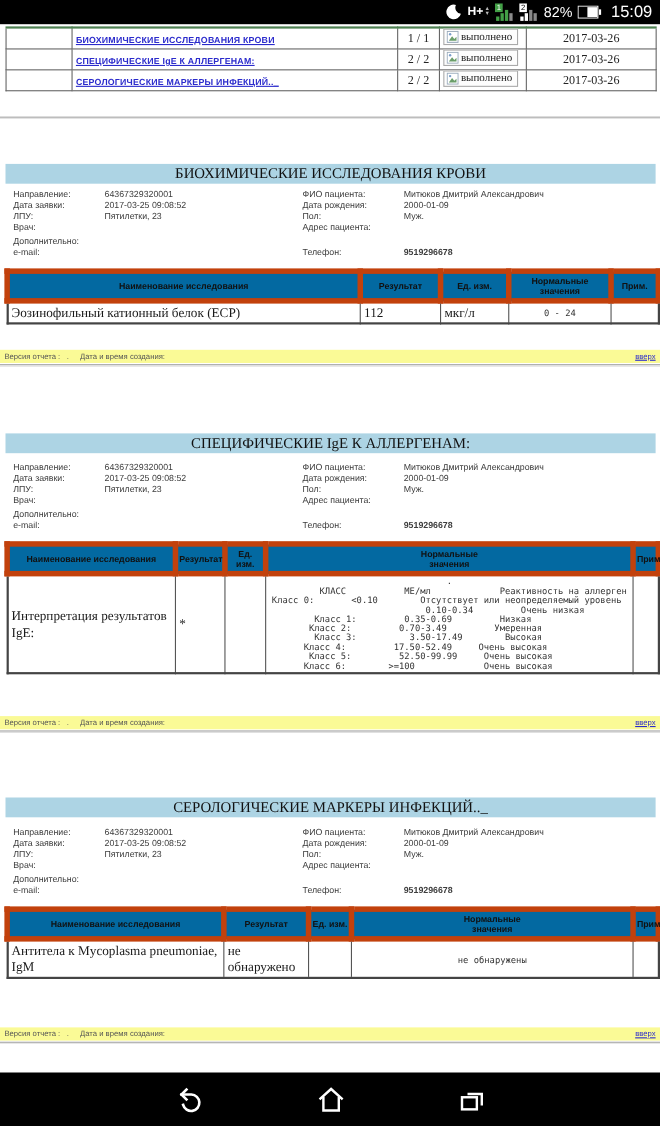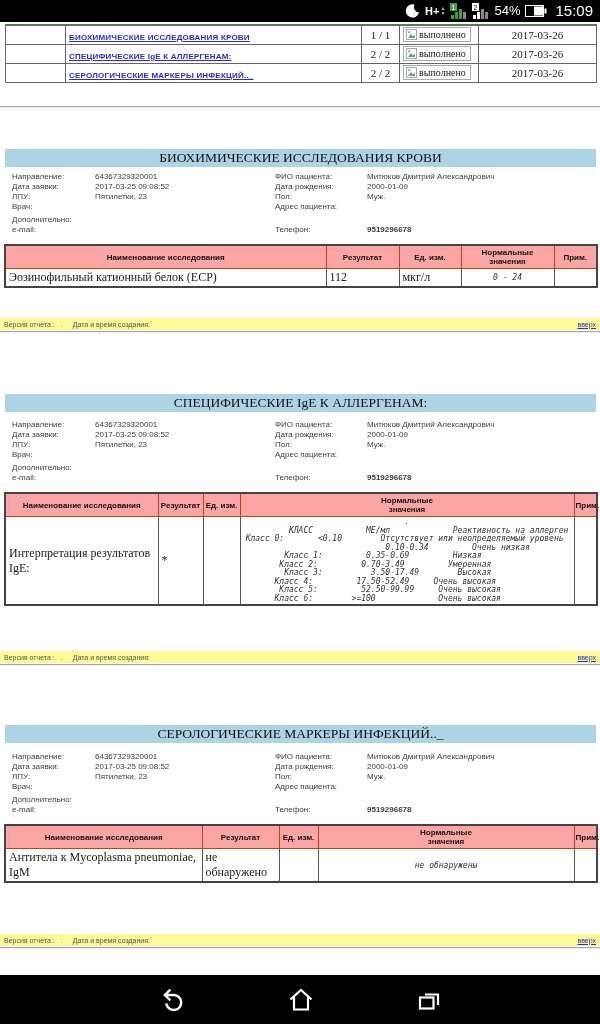--- a/index.html
+++ b/index.html
@@ -26,26 +26,26 @@
               padding:1px 4px 1px 2px;font-family:"Liberation Serif",serif;font-size:10px;color:#222;}
 
   
   .sec-head{position:absolute;left:5px;width:591px;height:18px;background:#ADD4E4;
             text-align:center;font-family:"Liberation Serif",serif;font-size:13.5px;line-height:18px;color:#111;}
   .info{position:absolute;left:12px;width:580px;font-size:8px;color:#3c3c3c;}
   .info-row{display:grid;grid-template-columns:83px 180px 92px auto;line-height:10px;}
   .info-row.gap{margin-top:3px;}
   .info-row:last-child .v2{font-weight:bold;}
   .res-table{position:absolute;left:4px;width:592px;border:2px solid #444;}
-  .res-table th{border:1px solid #c2410c;background:#fca5a5;font-size:8px;font-weight:bold;color:#111;
+  .res-table th{border:5px solid #c2410c;background:#0369a1;font-size:8px;font-weight:bold;color:#111;
                 padding:2px 1px;white-space:pre-line;}
   .res-table td{border:1px solid #555;padding:1px 3px;}
   .res-name{font-family:"Liberation Serif",serif;font-size:12px;color:#1a1a1a;}
   .res-val{font-family:"Liberation Serif",serif;font-size:12px;color:#1a1a1a;text-align:left;}
-  .res-norm{font-family:"DejaVu Sans Mono",monospace;font-size:8px;color:#333;text-align:center;font-style:italic;}
+  .res-norm{font-family:"DejaVu Sans Mono",monospace;font-size:8px;color:#333;text-align:center;}
   .res-norm pre{margin:0;font-family:"DejaVu Sans Mono",monospace;font-size:8px;line-height:8.5px;
                 text-align:left;display:inline-block;}
   tr.hl td{background:#FAFAD2;}
 
   .report-footer{position:absolute;left:0;width:600px;height:12px;background:#FAFA96;
                  display:flex;align-items:center;font-size:7px;color:#555;padding:0 4px;box-sizing:border-box;}
   .report-footer .dot{margin:0 10px 0 6px;}
   .up-link{margin-left:auto;color:#2B2BCC;text-decoration:underline;}
   .rule{position:absolute;left:0;width:600px;height:1px;background:#a8a8a8;border-bottom:1px solid #eee;}
 
@@ -84,21 +84,21 @@
     <span style="display:flex">
       <svg width="17" height="16" viewBox="0 0 17 16">
         <rect x="0" y="0" width="7" height="8" fill="#fff"></rect>
         <text x="3.5" y="6.5" font-size="7" fill="#000" text-anchor="middle" font-family="Liberation Sans,sans-serif">2</text>
         <rect x="1" y="12" width="3" height="4" fill="#fff"></rect>
         <rect x="5" y="9" width="3" height="7" fill="#fff"></rect>
         <rect x="9" y="6" width="3" height="10" fill="#8a8a8a"></rect>
         <rect x="13" y="9" width="3" height="7" fill="#8a8a8a"></rect>
       </svg>
     </span>
-    <span class="sb-txt">54%</span>
+    <span class="sb-txt">82%</span>
     <span style="display:flex">
       <svg width="22" height="12" viewBox="0 0 22 12">
         <rect x="0.5" y="0.5" width="18" height="11" fill="#000" stroke="#fff"></rect>
         <rect x="9" y="1.5" width="9" height="9" fill="#fff"></rect>
         <rect x="19.5" y="3.5" width="2" height="5" fill="#fff"></rect>
       </svg>
     </span>
     <span class="sb-time">15:09</span>
   </div>
 

